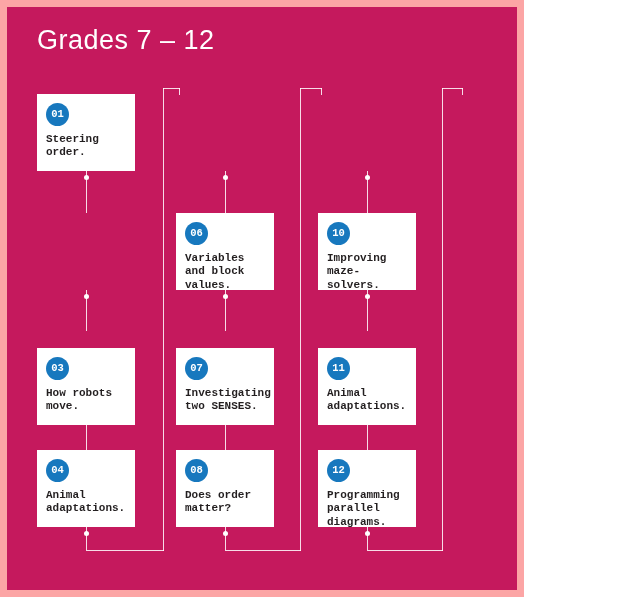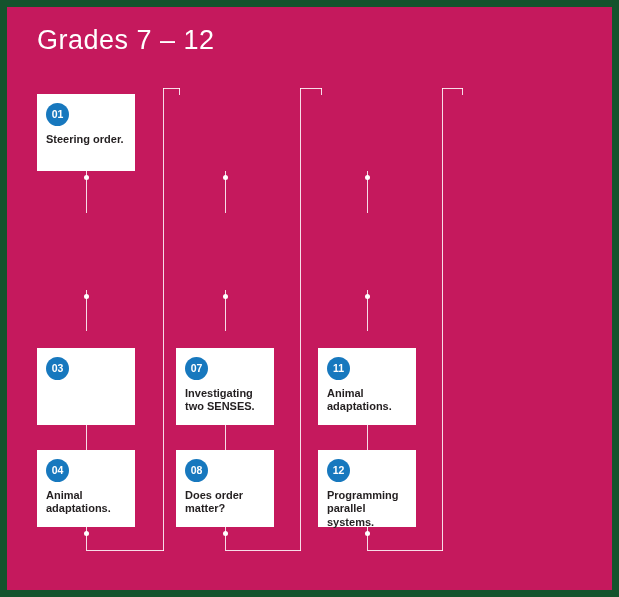--- a/index.html
+++ b/index.html
@@ -9,23 +9,23 @@
     --card-text:#231f20;
     --connector:#ffffff;
   }
   html,body{margin:0;padding:0;}
   body{
     font-family:"Liberation Sans","DejaVu Sans",sans-serif;
     background:#ffffff;
   }
   .page{
     position:relative;
-    width:619px;
+    width:524px;
     height:597px;
-    background:#14532d;
+    background:#fca5a5;
     overflow:hidden;
   }
   .board{
     position:absolute;
     left:7px; top:7px; right:7px; bottom:7px;
     background:var(--background);
   }
   .title{
     position:absolute;
     left:30px; top:18px;
@@ -35,20 +35,21 @@
     font-weight:400;
     letter-spacing:0.5px;
   }
   .card{
     position:absolute;
     width:98px;
     height:77px;
     background:var(--card-bg);
     box-sizing:border-box;
     z-index:2;
+    font-family:Liberation Mono, monospace;
   }
   .c1{left:30px}.c2{left:169px}.c3{left:311px}.c4{left:451px}
   .r1{top:87px}.r2{top:206px}.r3{top:341px}.r4{top:443px}
   .badge{
     display:block;
     margin:9px 0 0 9px;
     width:23px;height:23px;
     border-radius:50%;
     background:var(--badge-blue);
     color:#ffffff;
@@ -128,39 +129,48 @@
     <div class="line h" style="left:435px;top:81px;width:21px"></div>
     <div class="line v" style="left:455px;top:81px;height:7px"></div>
     <div class="dot" style="left:358px;top:524px"></div>
 
     <div class="card c1 r1">
       <span class="badge">01</span>
       <p class="label">Steering order.</p>
     </div>
     <div class="card c1 r3">
       <span class="badge">03</span>
+      <p class="label">How robots move.</p>
     </div>
     <div class="card c1 r4">
       <span class="badge">04</span>
       <p class="label">Animal adaptations.</p>
     </div>
 
+    <div class="card c2 r2">
+      <span class="badge">06</span>
+      <p class="label">Variables and block values.</p>
+    </div>
     <div class="card c2 r3">
       <span class="badge">07</span>
       <p class="label">Investigating two SENSES.</p>
     </div>
     <div class="card c2 r4">
       <span class="badge">08</span>
       <p class="label">Does order matter?</p>
     </div>
 
+    <div class="card c3 r2">
+      <span class="badge">10</span>
+      <p class="label">Improving maze-solvers.</p>
+    </div>
     <div class="card c3 r3">
       <span class="badge">11</span>
       <p class="label">Animal adaptations.</p>
     </div>
     <div class="card c3 r4">
       <span class="badge">12</span>
-      <p class="label">Programming parallel systems.</p>
+      <p class="label">Programming parallel diagrams.</p>
     </div>
 
 
   </div>
 </div>
 
 </body></html>

